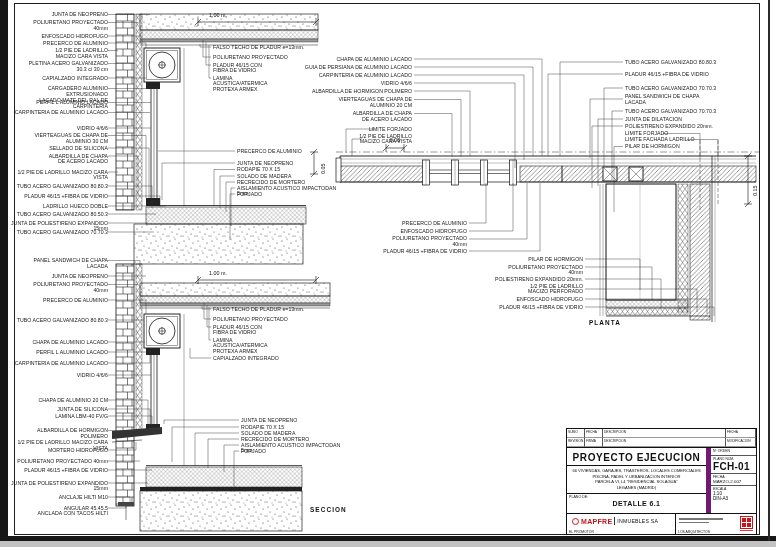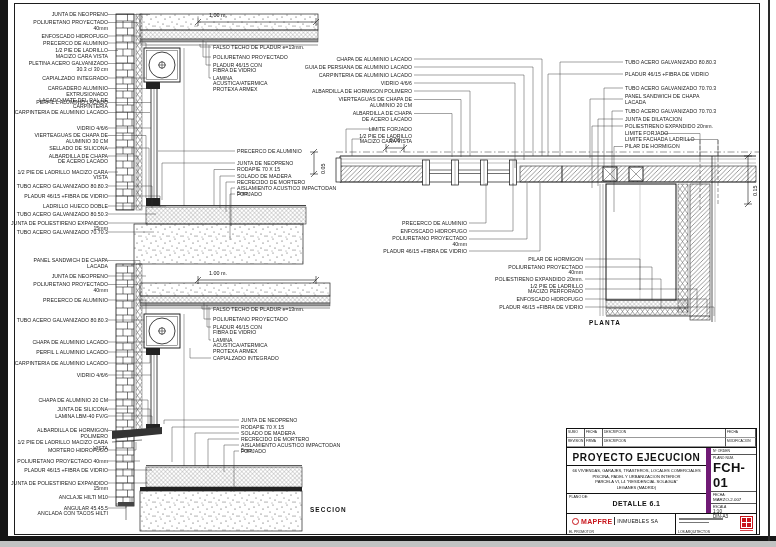--- a/index.html
+++ b/index.html
@@ -34,21 +34,21 @@
   .ptitle{height:18px;border-bottom:1px solid #111;text-align:center;font-size:10px;font-weight:bold;
           letter-spacing:.6px;padding-top:4px;box-sizing:border-box;}
   .pdesc{height:28px;border-bottom:1px solid #111;text-align:center;font-size:4.1px;line-height:1.35;
          padding-top:2px;box-sizing:border-box;}
   .prow{flex:1;position:relative;}
   .plabel{position:absolute;left:2px;top:1px;font-size:3.6px;}
   .dtitle{position:absolute;left:0;right:0;top:6px;text-align:center;font-size:7px;font-weight:bold;letter-spacing:.4px;}
   .mright{width:45px;display:flex;flex-direction:column;font-size:3.4px;box-sizing:border-box;}
   .mright>div{border-bottom:1px solid #555;padding:1px 2px;box-sizing:border-box;}
   .cell-num{height:8px;}
-  .vnum{font-size:13px;font-weight:bold;letter-spacing:.3px;}
+  .vnum{font-size:10px;font-weight:bold;letter-spacing:.3px;}
   .vfecha{font-size:4.4px;}
   .vescala{font-size:4.6px;}
   .bstrip{display:flex;height:22px;border-top:1px solid #111;box-sizing:border-box;}
   .promoter{flex:1;border-right:1px solid #111;position:relative;box-sizing:border-box;}
   .logorow{position:absolute;left:5px;top:3px;display:flex;align-items:center;gap:2px;}
   .mci{width:7px;height:7px;border:1.6px solid #c8151b;border-radius:50%;box-sizing:border-box;}
   .mbrand{color:#c8151b;font-weight:bold;font-size:7px;letter-spacing:.3px;}
   .msep{width:1px;height:8px;background:#333;}
   .msuf{font-size:5.2px;letter-spacing:.2px;}
   .promcap{position:absolute;left:2px;bottom:1px;font-size:3.4px;}

